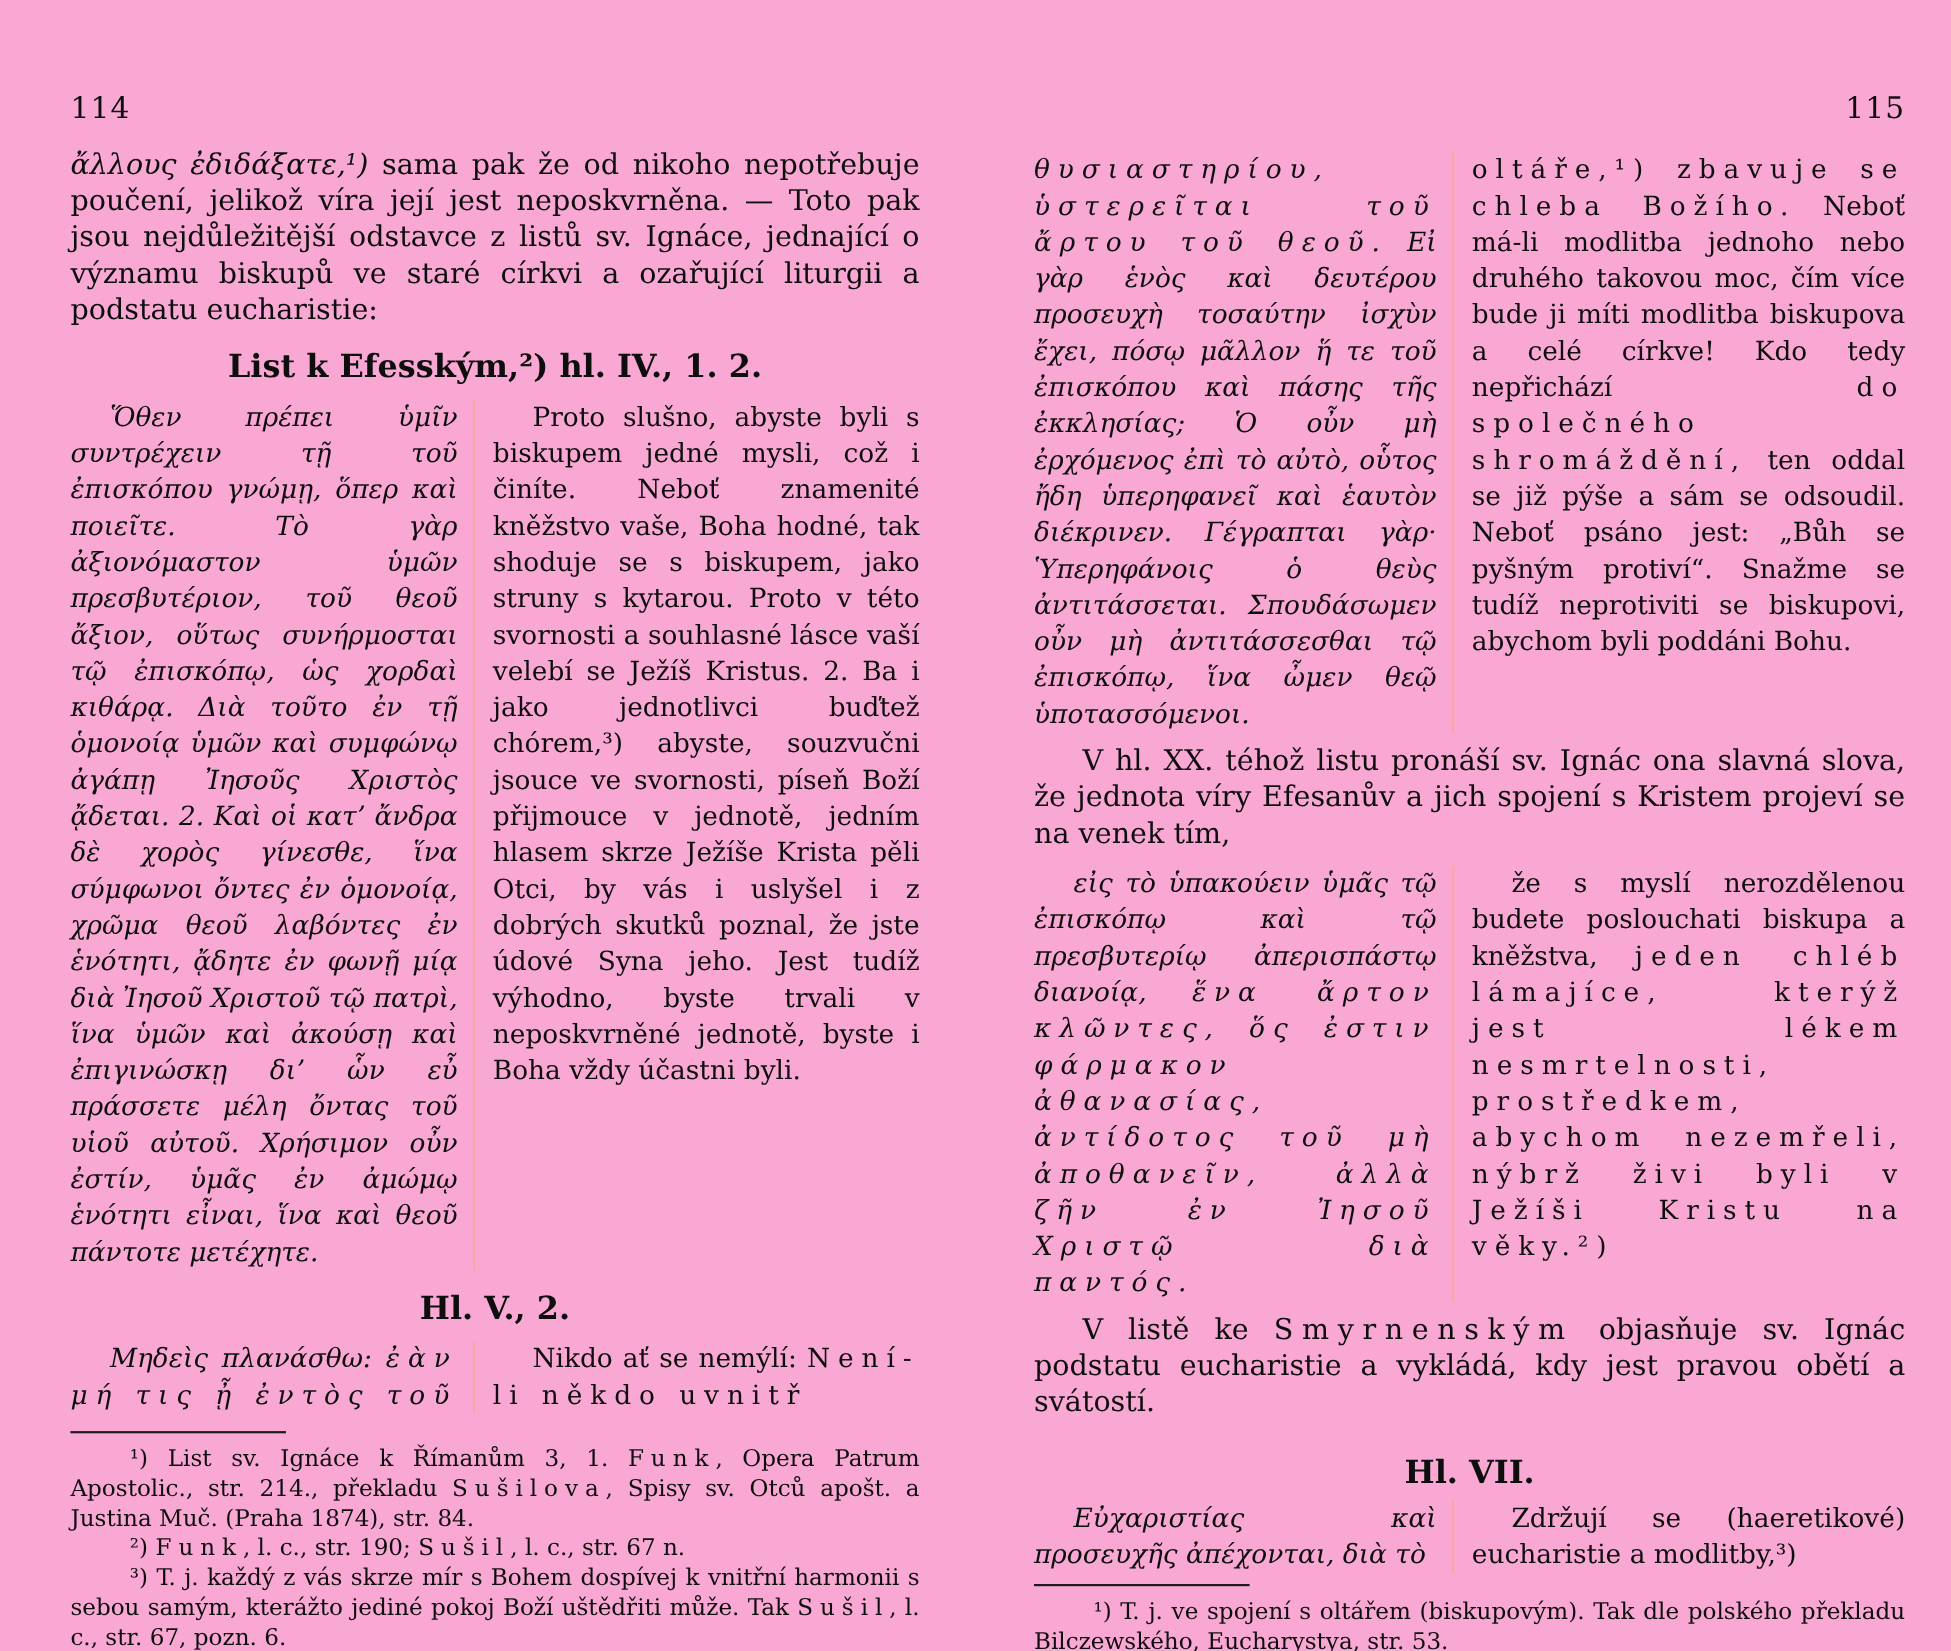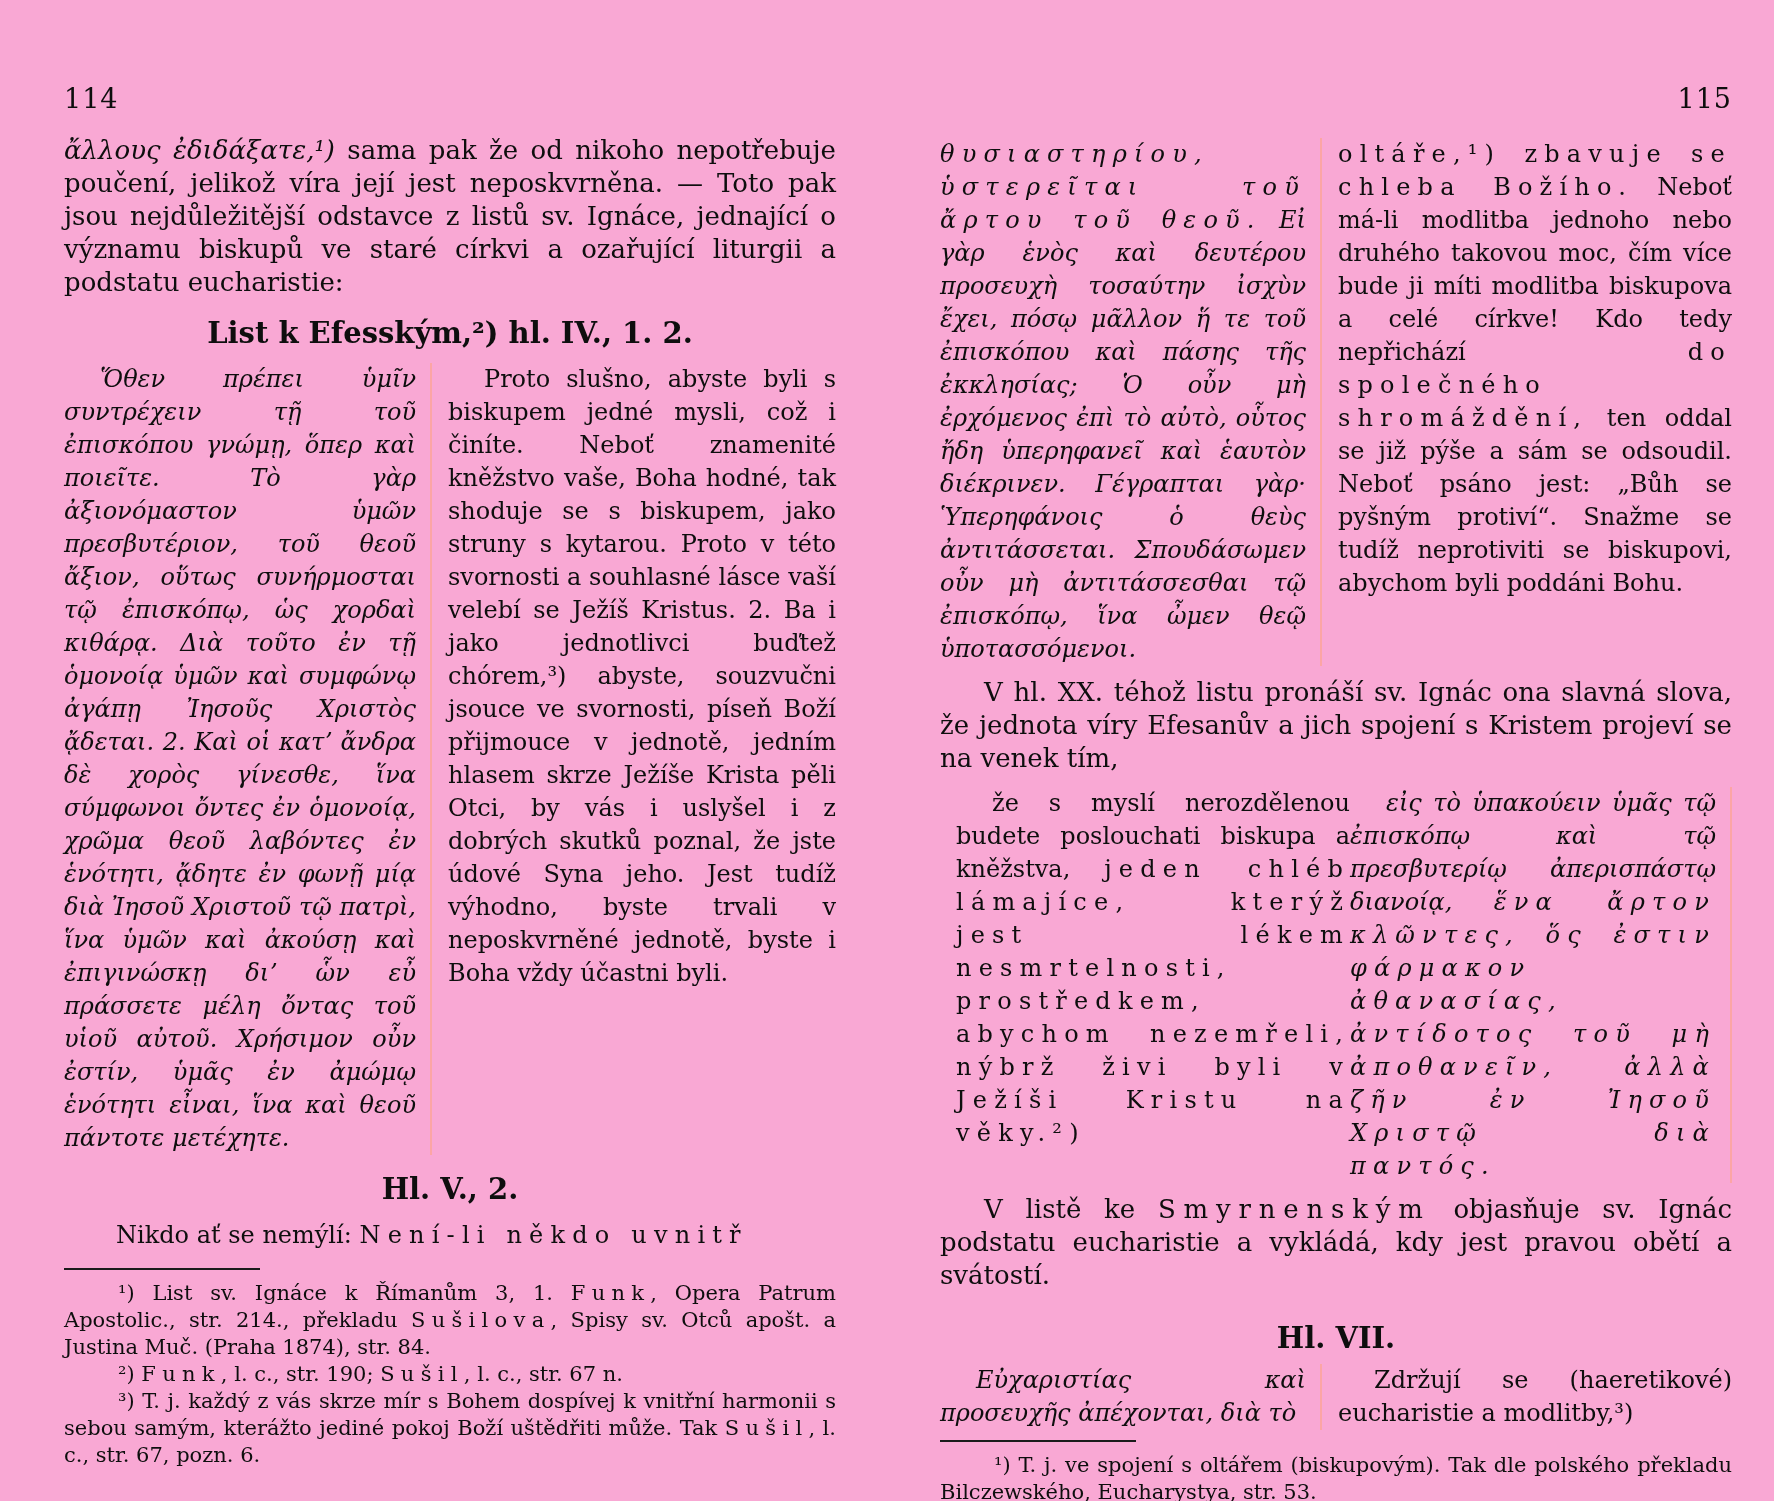--- a/index.html
+++ b/index.html
@@ -66,20 +66,21 @@
     <h2 class="head head-block">List k Efesským,²) hl. IV., 1. 2.</h2>
 
     <div class="cols">
       <div class="col greek ind"><span>Ὅθεν πρέπει ὑμῖν συντρέχειν τῇ τοῦ ἐπισκόπου γνώμῃ, ὅπερ καὶ ποιεῖτε. Τὸ γὰρ ἀξιονόμαστον ὑμῶν πρεσβυτέριον, τοῦ θεοῦ ἄξιον, οὕτως συνήρμοσται τῷ ἐπισκόπῳ, ὡς χορδαὶ κιθάρᾳ. Διὰ τοῦτο ἐν τῇ ὁμονοίᾳ ὑμῶν καὶ συμφώνῳ ἀγάπῃ Ἰησοῦς Χριστὸς ᾄδεται. 2. Καὶ οἱ κατʼ ἄνδρα δὲ χορὸς γίνεσθε, ἵνα σύμφωνοι ὄντες ἐν ὁμονοίᾳ, χρῶμα θεοῦ λαβόντες ἐν ἑνότητι, ᾄδητε ἐν φωνῇ μίᾳ διὰ Ἰησοῦ Χριστοῦ τῷ πατρὶ, ἵνα ὑμῶν καὶ ἀκούσῃ καὶ ἐπιγινώσκῃ διʼ ὧν εὖ πράσσετε μέλη ὄντας τοῦ υἱοῦ αὐτοῦ. Χρήσιμον οὖν ἐστίν, ὑμᾶς ἐν ἀμώμῳ ἑνότητι εἶναι, ἵνα καὶ θεοῦ πάντοτε μετέχητε.</span></div>
       <div class="col czech ind"><span>Proto slušno, abyste byli s biskupem jedné mysli, což i činíte. Neboť znamenité kněžstvo vaše, Boha hodné, tak shoduje se s biskupem, jako struny s kytarou. Proto v této svornosti a souhlasné lásce vaší velebí se Ježíš Kristus. 2. Ba i jako jednotlivci buďtež chórem,³) abyste, souzvučni jsouce ve svornosti, píseň Boží přijmouce v jednotě, jedním hlasem skrze Ježíše Krista pěli Otci, by vás i uslyšel i z dobrých skutků poznal, že jste údové Syna jeho. Jest tudíž výhodno, byste trvali v neposkvrněné jednotě, byste i Boha vždy účastni byli.</span></div>
     </div>
 
     <h2 class="head head-block">Hl. V., 2.</h2>
 
     <div class="cols">
+      <div class="col greek ind"><span>Μηδεὶς πλανάσθω: </span><span class="sp">ἐὰν μή τις ᾖ ἐντὸς τοῦ</span></div>
       <div class="col czech ind"><span>Nikdo ať se nemýlí: </span><span class="sp">Není-li někdo uvnitř</span></div>
     </div>
 
     <div class="fnrule"></div>
     <div class="footnotes">
       <p><span>¹) List sv. Ignáce k Římanům 3, 1. </span><span class="sp">Funk</span><span>, Opera Patrum Apostolic., str. 214., překladu </span><span class="sp">Sušilova</span><span>, Spisy sv. Otců apošt. a Justina Muč. (Praha 1874), str. 84.</span></p>
       <p><span>²) </span><span class="sp">Funk</span><span>, l. c., str. 190; </span><span class="sp">Sušil</span><span>, l. c., str. 67 n.</span></p>
       <p><span>³) T. j. každý z vás skrze mír s Bohem dospívej k vnitřní harmonii s sebou samým, kterážto jediné pokoj Boží uštědřiti může. Tak </span><span class="sp">Sušil</span><span>, l. c., str. 67, pozn. 6.</span></p>
     </div>
   </section>
@@ -89,22 +90,22 @@
 
     <div class="cols" style="margin-top:24px;">
       <div class="col greek"><span class="sp">θυσιαστηρίου, ὑστερεῖται τοῦ ἄρτου τοῦ θεοῦ.</span><span> Εἰ γὰρ ἑνὸς καὶ δευτέρου προσευχὴ τοσαύτην ἰσχὺν ἔχει, πόσῳ μᾶλλον ἥ τε τοῦ ἐπισκόπου καὶ πάσης τῆς ἐκκλησίας; Ὁ οὖν μὴ ἐρχόμενος ἐπὶ τὸ αὐτὸ, οὗτος ἤδη ὑπερηφανεῖ καὶ ἑαυτὸν διέκρινεν. Γέγραπται γὰρ· Ὑπερηφάνοις ὁ θεὺς ἀντιτάσσεται. Σπουδάσωμεν οὖν μὴ ἀντιτάσσεσθαι τῷ ἐπισκόπῳ, ἵνα ὦμεν θεῷ ὑποτασσόμενοι.</span></div>
       <div class="col czech"><span class="sp">oltáře,¹) zbavuje se chleba Božího.</span><span> Neboť má-li modlitba jednoho nebo druhého takovou moc, čím více bude ji míti modlitba biskupova a celé církve! Kdo tedy nepřichází </span><span class="sp">do společného shromáždění,</span><span> ten oddal se již pýše a sám se odsoudil. Neboť psáno jest: „Bůh se pyšným protiví“. Snažme se tudíž neprotiviti se biskupovi, abychom byli poddáni Bohu.</span></div>
     </div>
 
     <div class="spacer-sm"></div>
     <p class="para mid-para">V hl. XX. téhož listu pronáší sv. Ignác ona slavná slova, že jednota víry Efesanův a jich spojení s Kristem projeví se na venek tím,</p>
 
     <div class="cols">
+      <div class="col greek ind"><span>εἰς τὸ ὑπακούειν ὑμᾶς τῷ ἐπισκόπῳ καὶ τῷ πρεσβυτερίῳ ἀπερισπάστῳ διανοίᾳ, </span><span class="sp">ἕνα ἄρτον κλῶντες, ὅς ἐστιν φάρμακον ἀθανασίας, ἀντίδοτος τοῦ μὴ ἀποθανεῖν, ἀλλὰ ζῆν ἐν Ἰησοῦ Χριστῷ διὰ παντός.</span></div>
       <div class="col czech ind"><span>že s myslí nerozdělenou budete poslouchati biskupa a kněžstva, </span><span class="sp">jeden chléb lámajíce, kterýž jest lékem nesmrtelnosti, prostředkem, abychom nezemřeli, nýbrž živi byli v Ježíši Kristu na věky.²)</span></div>
-      <div class="col greek ind"><span>εἰς τὸ ὑπακούειν ὑμᾶς τῷ ἐπισκόπῳ καὶ τῷ πρεσβυτερίῳ ἀπερισπάστῳ διανοίᾳ, </span><span class="sp">ἕνα ἄρτον κλῶντες, ὅς ἐστιν φάρμακον ἀθανασίας, ἀντίδοτος τοῦ μὴ ἀποθανεῖν, ἀλλὰ ζῆν ἐν Ἰησοῦ Χριστῷ διὰ παντός.</span></div>
     </div>
 
     <div class="spacer-sm"></div>
     <p class="para mid-para"><span>V listě ke </span><span class="sp">Smyrnenským</span><span> objasňuje sv. Ignác podstatu eucharistie a vykládá, kdy jest pravou obětí a svátostí.</span></p>
 
     <h2 class="head" style="margin-top:28px;">Hl. VII.</h2>
 
     <div class="cols" style="margin-top:8px;">
       <div class="col greek ind"><span>Εὐχαριστίας καὶ προσευχῆς ἀπέχονται, διὰ τὸ</span></div>
       <div class="col czech ind"><span>Zdržují se (haeretikové) eucharistie a modlitby,³)</span></div>

